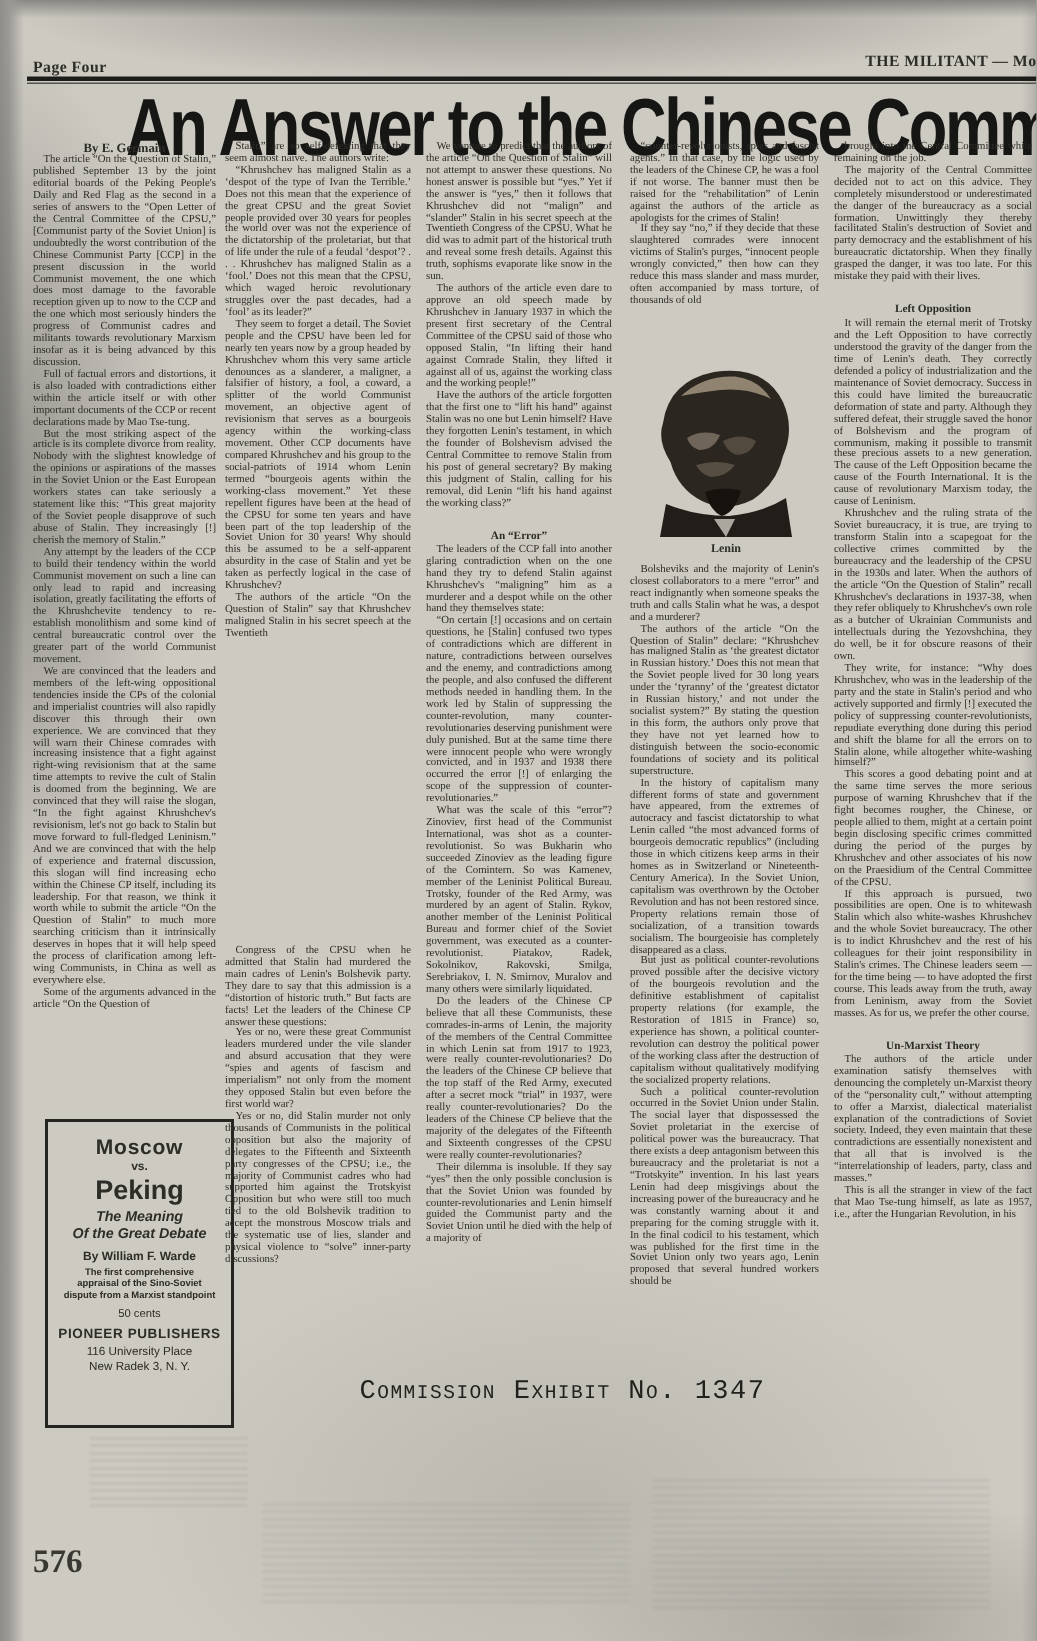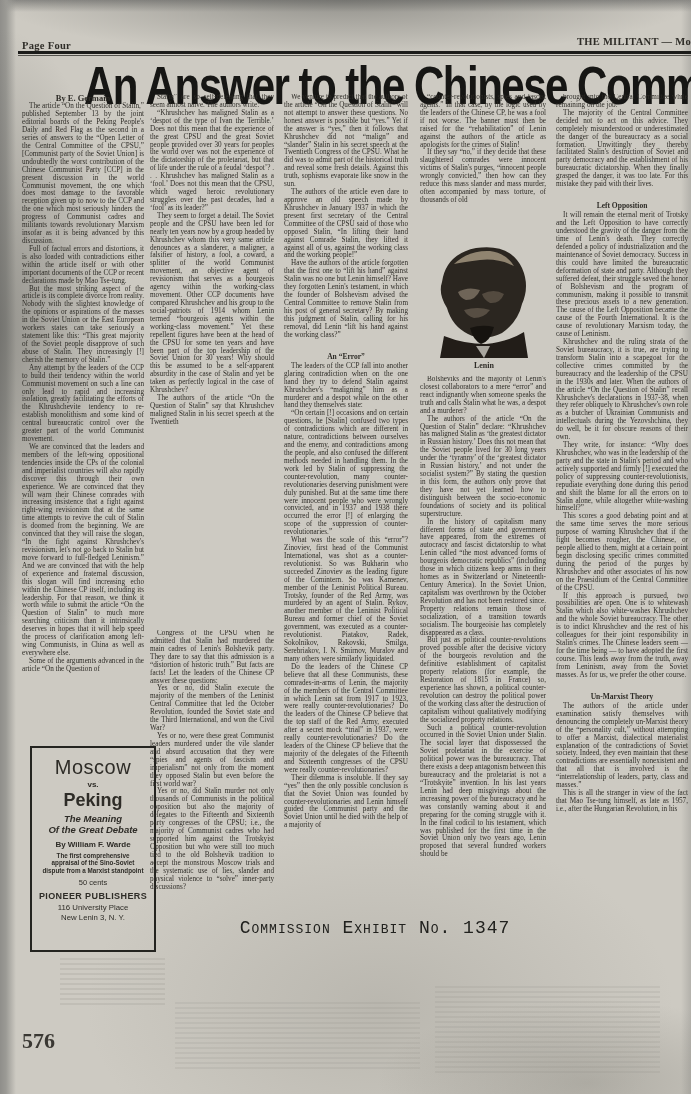--- a/index.html
+++ b/index.html
@@ -26,21 +26,21 @@
   .col{position:absolute;font-size:7.2px;line-height:1.1;text-align:justify;overflow:hidden;}
   .col p.para{margin:0;text-indent:7px;}
   .col h4.subhead{margin:13px 0 2px;text-indent:0;text-align:center;font-size:7.5px;font-weight:bold;}
   .byline{text-align:center;font-weight:bold;font-size:8.5px;margin:0 0 4px;text-indent:0 !important;}
   .figure{position:absolute;text-align:center;}
   .figure .cap{font-weight:bold;font-size:8px;margin-top:1px;}
   .adbox{
     position:absolute;left:30px;top:746px;width:126px;height:206px;border:2px solid #242420;
     font-family:"Liberation Sans",sans-serif;text-align:center;box-sizing:border-box;padding-top:8px;
   }
-  .adbox .t1{font-size:20px;font-weight:normal;letter-spacing:.5px;}
+  .adbox .t1{font-size:14px;font-weight:bold;letter-spacing:.5px;}
   .adbox .vs{font-size:8px;font-weight:bold;margin:1px 0;}
   .adbox .t2{font-size:18px;font-weight:bold;margin-bottom:3px;}
   .adbox .sub{font-style:italic;font-weight:bold;font-size:9.5px;line-height:1.15;margin:2px 6px;}
   .adbox .auth{font-weight:bold;font-size:8px;margin:4px 11px 3px;}
   .adbox .blurb{font-weight:bold;font-size:6.3px;line-height:1.2;margin:2px 10px;}
   .adbox .price{font-size:7.5px;margin:4px 0;}
   .adbox .pub{font-size:9px;font-weight:bold;letter-spacing:.4px;margin-top:3px;}
   .adbox .addr{font-size:7.8px;line-height:1.25;margin-top:2px;}
   .exhibit{
     position:absolute;left:225px;top:918px;width:300px;text-align:center;
@@ -85,38 +85,37 @@
     <div class="sub">
       <span>The Meaning</span><br>
       <span>Of the Great Debate</span>
     </div>
     <div class="auth">By William F. Warde</div>
     <div class="blurb">The first comprehensive appraisal of the Sino-Soviet dispute from a Marxist standpoint</div>
     <div class="price">50 cents</div>
     <div class="pub">PIONEER PUBLISHERS</div>
     <div class="addr">
       <span>116 University Place</span><br>
-      <span>New Lenin 3, N. Y.</span>
+      <span>New Radek 3, N. Y.</span>
     </div>
   </div>
 
   <div class="col" style="left:150px;top:94px;width:124px;height:372px;">
     <div>
         <p class="para">Stalin” are so self-defeating that they seem almost naive. The authors write:</p>
         <p class="para">“Khrushchev has maligned Stalin as a ‘despot of the type of Ivan the Terrible.’ Does not this mean that the experience of the great CPSU and the great Soviet people provided over 30 years for peoples the world over was not the experience of the dictatorship of the proletariat, but that of life under the rule of a feudal ‘despot’? . . . Khrushchev has maligned Stalin as a ‘fool.’ Does not this mean that the CPSU, which waged heroic revolutionary struggles over the past decades, had a ‘fool’ as its leader?”</p>
         <p class="para">They seem to forget a detail. The Soviet people and the CPSU have been led for nearly ten years now by a group headed by Khrushchev whom this very same article denounces as a slanderer, a maligner, a falsifier of history, a fool, a coward, a splitter of the world Communist movement, an objective agent of revisionism that serves as a bourgeois agency within the working-class movement. Other CCP documents have compared Khrushchev and his group to the social-patriots of 1914 whom Lenin termed “bourgeois agents within the working-class movement.” Yet these repellent figures have been at the head of the CPSU for some ten years and have been part of the top leadership of the Soviet Union for 30 years! Why should this be assumed to be a self-apparent absurdity in the case of Stalin and yet be taken as perfectly logical in the case of Khrushchev?</p>
         <p class="para">The authors of the article “On the Question of Stalin” say that Khrushchev maligned Stalin in his secret speech at the Twentieth</p>
       </div>
   </div>
 
 
   <div class="col" style="left:150px;top:630px;width:124px;height:278px;">
     <div>
         <p class="para">Congress of the CPSU when he admitted that Stalin had murdered the main cadres of Lenin's Bolshevik party. They dare to say that this admission is a “distortion of historic truth.” But facts are facts! Let the leaders of the Chinese CP answer these questions:</p>
-        <p class="para">Yes or no, did Stalin execute the majority of the members of the Leninist Central Committee that led the October Revolution, founded the Soviet state and the Third International, and won the Civil War?</p>
         <p class="para">Yes or no, were these great Communist leaders murdered under the vile slander and absurd accusation that they were “spies and agents of fascism and imperialism” not only from the moment they opposed Stalin but even before the first world war?</p>
         <p class="para">Yes or no, did Stalin murder not only thousands of Communists in the political opposition but also the majority of delegates to the Fifteenth and Sixteenth party congresses of the CPSU; i.e., the majority of Communist cadres who had supported him against the Trotskyist Opposition but who were still too much tied to the old Bolshevik tradition to accept the monstrous Moscow trials and the systematic use of lies, slander and physical violence to “solve” inner-party discussions?</p>
       </div>
   </div>
 
   <div class="col" style="left:284px;top:94px;width:124px;height:822px;">
     <div>
         <p class="para">We venture to predict that the authors of the article “On the Question of Stalin” will not attempt to answer these questions. No honest answer is possible but “yes.” Yet if the answer is “yes,” then it follows that Khrushchev did not “malign” and “slander” Stalin in his secret speech at the Twentieth Congress of the CPSU. What he did was to admit part of the historical truth and reveal some fresh details. Against this truth, sophisms evaporate like snow in the sun.</p>
         <p class="para">The authors of the article even dare to approve an old speech made by Khrushchev in January 1937 in which the present first secretary of the Central Committee of the CPSU said of those who opposed Stalin, “In lifting their hand against Comrade Stalin, they lifted it against all of us, against the working class and the working people!”</p>
         <p class="para">Have the authors of the article forgotten that the first one to “lift his hand” against Stalin was no one but Lenin himself? Have they forgotten Lenin's testament, in which the founder of Bolshevism advised the Central Committee to remove Stalin from his post of general secretary? By making this judgment of Stalin, calling for his removal, did Lenin “lift his hand against the working class?”</p>

